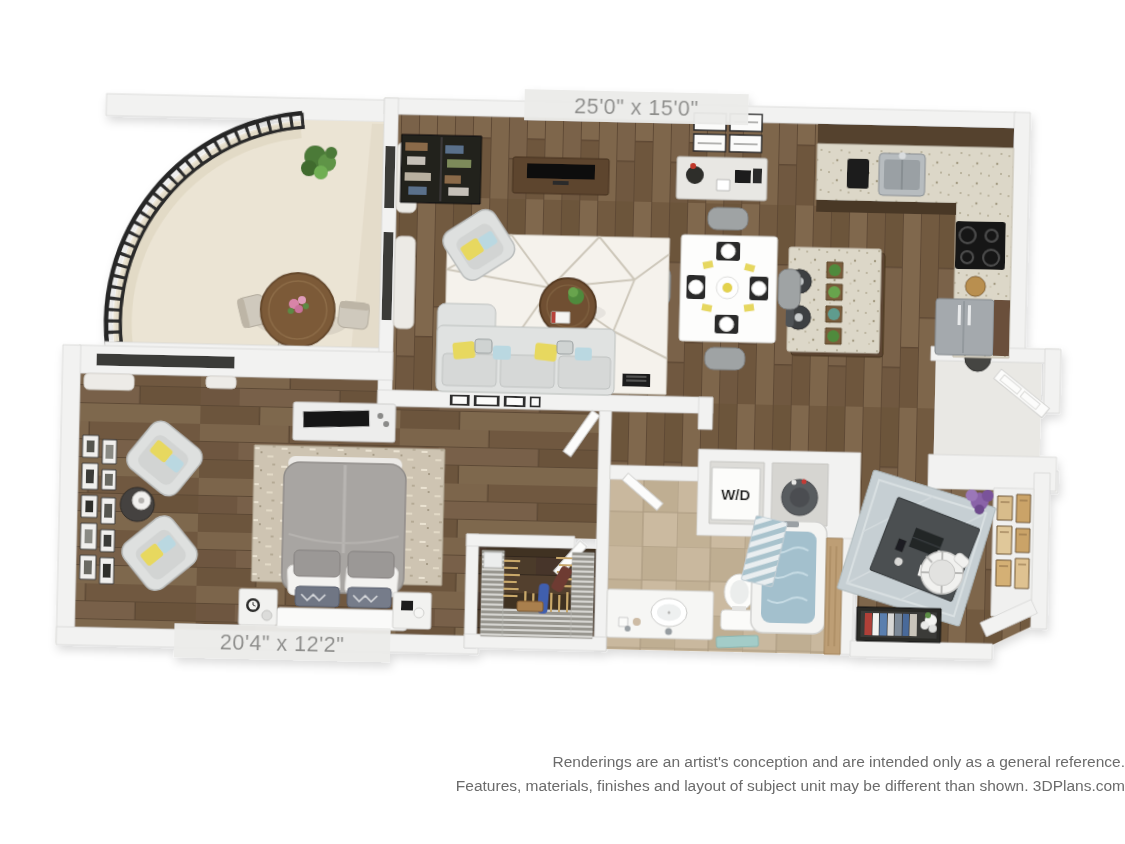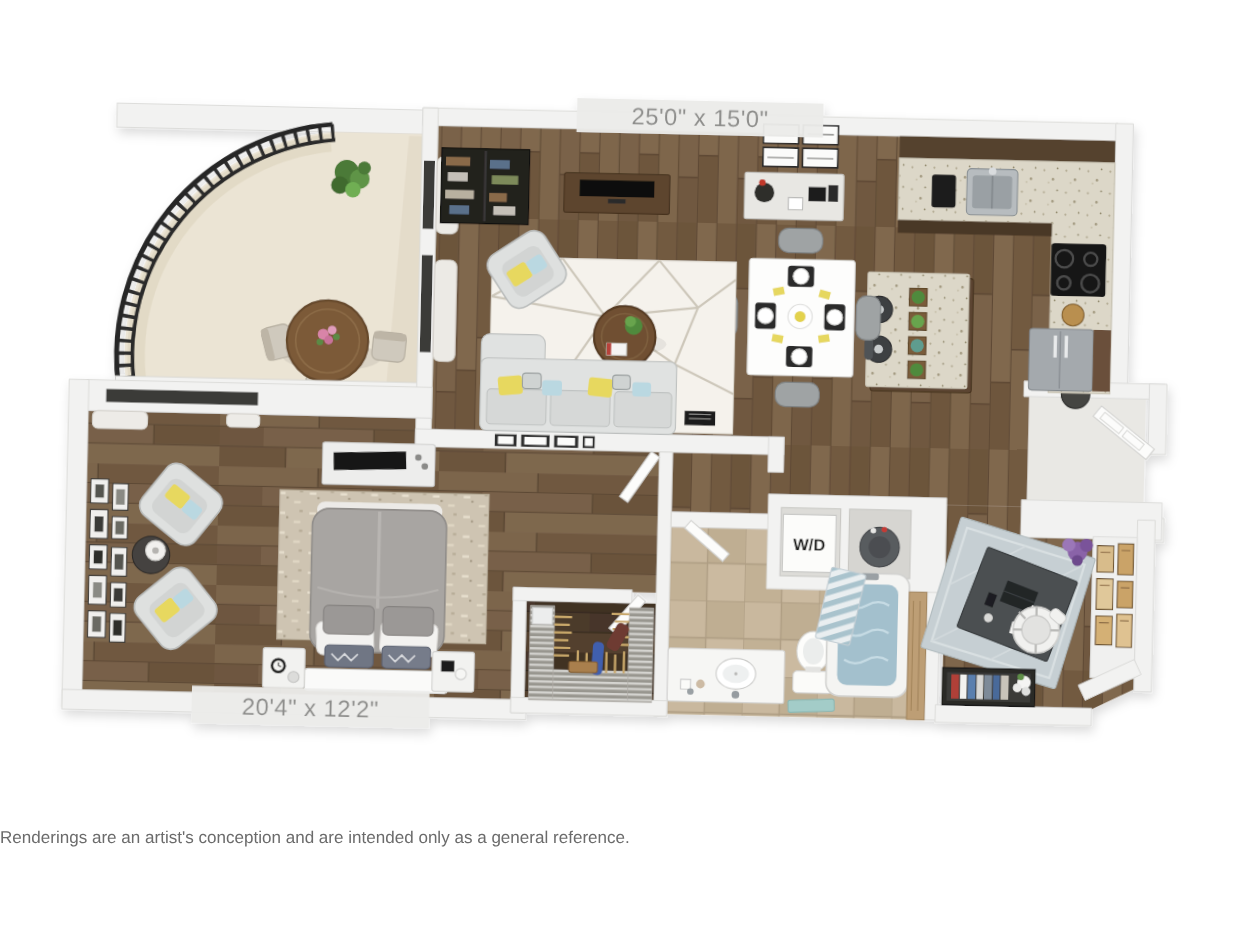--- a/index.html
+++ b/index.html
@@ -8,21 +8,21 @@
     background:#ffffff; overflow:hidden;
     font-family:"Liberation Sans", sans-serif;
   }
   svg { display:block; }
   .dim-strip { fill:#ebebe9; opacity:0.96; }
   .dim-text  { fill:#8d8d8b; font-size:21.5px; letter-spacing:0.5px; font-family:"Liberation Sans",sans-serif; }
   .wd-text   { fill:#1d1d1b; font-size:15px; font-weight:600; font-family:"Liberation Sans",sans-serif; }
   .wall      { fill:#f2f2f1; stroke:#d8d8d6; stroke-width:0.8; }
   .leaf      { fill:#fcfcfb; stroke:#d2d2d0; stroke-width:1; }
   .disclaimer {
-    position:absolute; left:0; right:0; top:750px; text-align:left;
+    position:absolute; left:0; right:0; top:750px; text-align:right;
     color:#6b6b6b; font-size:15.5px; line-height:23.5px;
   }
 </style>
 </head>
 <body>
 
 <div class="stage">
 <svg width="1125" height="844" viewBox="0 0 1125 844">
   <defs>
     <pattern id="woodV" width="54" height="200" patternUnits="userSpaceOnUse">
@@ -565,14 +565,15 @@
     </g>
     <g>
       <rect x="180" y="632" width="216" height="34" class="dim-strip"></rect>
       <text x="288" y="657" text-anchor="middle" class="dim-text">20'4" x 12'2"</text>
     </g>
   </g>
 </svg>
 
   <div class="disclaimer">
     <div>Renderings are an artist's conception and are intended only as a general reference.</div>
+    <div>Features, materials, finishes and layout of subject unit may be different than shown. 3DPlans.com</div>
   </div>
 </div>
 
 </body></html>

